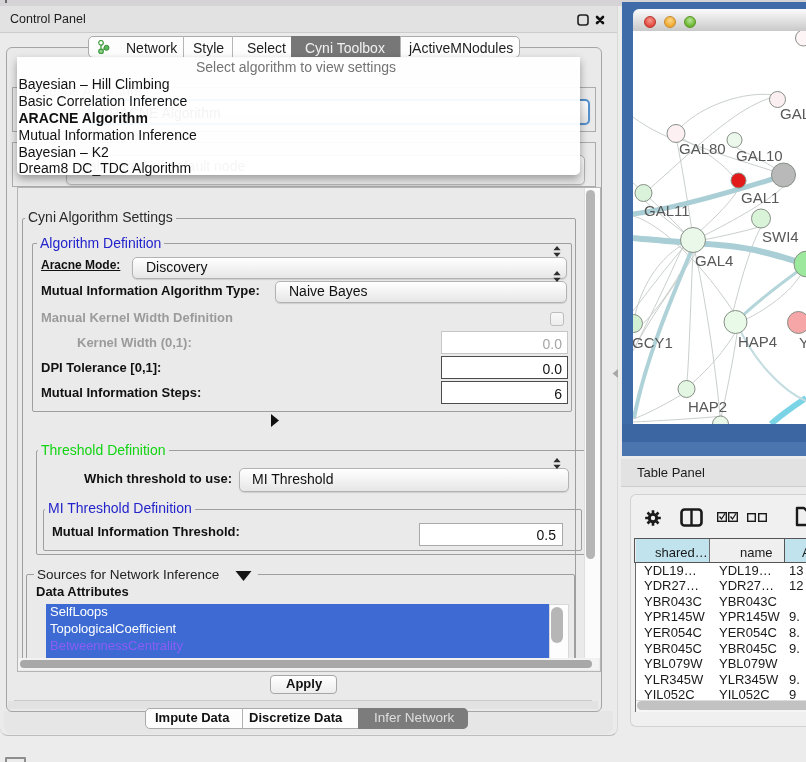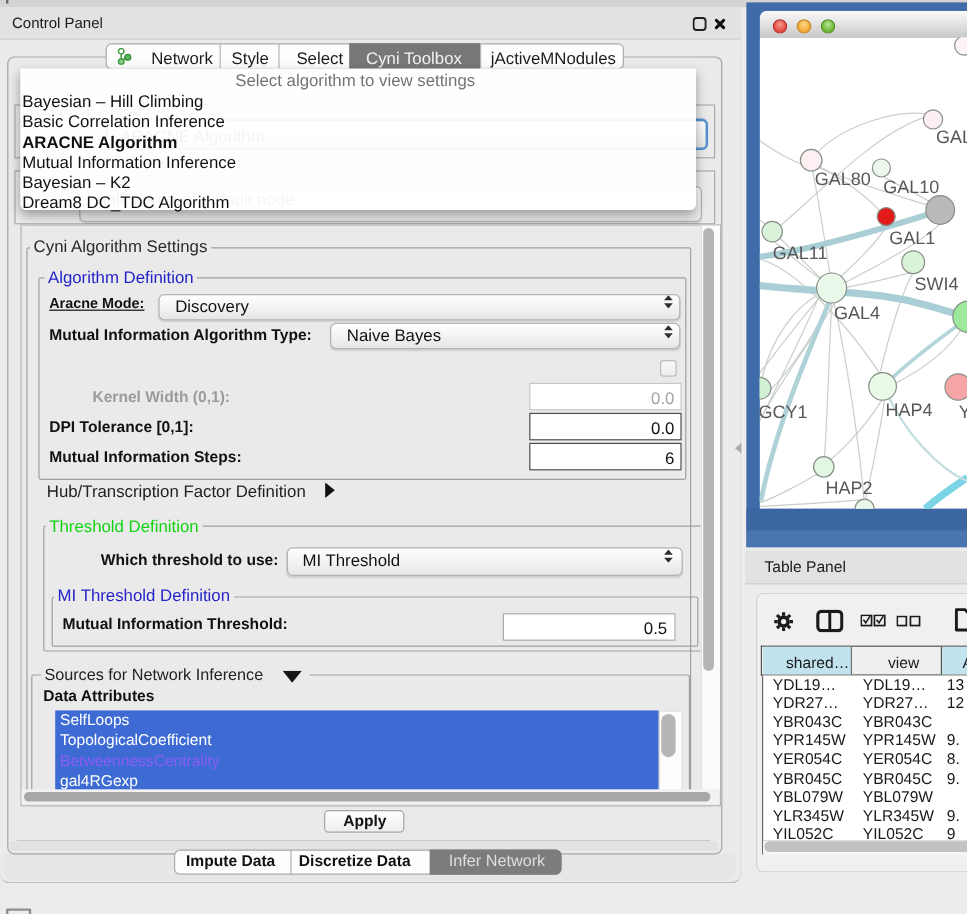--- a/index.html
+++ b/index.html
@@ -54,51 +54,51 @@
 <div class="combo" style="left:66px;top:155px;width:517px;height:28px;"></div>
 
 <div class="lbl" style="left:21px;top:84px;font-size:14px;color:#8a8a8a;">Inference Algorithm</div>
 <div class="lbl" style="left:100px;top:106px;font-size:14px;color:#333;">ARACNE Algorithm</div>
 <div class="lbl" style="left:72px;top:128px;font-size:14px;color:#8a8a8a;">Table Data</div>
 <div class="lbl" style="left:81px;top:159px;font-size:14px;color:#555;">galFiltered.sif default node</div>
 
 <div class="abs" style="left:17px;top:187px;width:582px;height:483px;border:1px solid #b5b5b5;background:#eaeaea;"></div>
 
 <div class="abs" style="left:18px;top:188px;width:566px;height:470px;overflow:hidden;">
- <div class="abs" style="left:0;top:4px;width:566px;height:380px;">
+ <div class="abs" style="left:0;top:16px;width:566px;height:380px;">
 
   <div class="group" style="left:4px;top:14px;width:552px;height:700px;"></div>
   <div class="gtitle" style="left:7px;top:6px;font-size:14px;color:#2a2a2a;">Cyni Algorithm Settings</div>
 
   <div class="group" style="left:14px;top:39px;width:538px;height:167px;"></div>
   <div class="gtitle" style="left:19px;top:32px;font-size:14px;color:#2323cc;">Algorithm Definition</div>
 
   <div class="lbl b" style="left:23px;top:55px;font-size:12px;color:#111;text-decoration:underline;">Aracne Mode:</div>
   <div class="combo" style="left:114px;top:53px;width:433px;height:20px;"></div>
   <div class="lbl" style="left:128px;top:56px;font-size:14px;color:#111;">Discovery</div>
 
   <div class="lbl b" style="left:23px;top:80px;font-size:13px;color:#111;">Mutual Information Algorithm Type:</div>
   <div class="combo" style="left:257px;top:77px;width:290px;height:20px;"></div>
   <div class="lbl" style="left:271px;top:80px;font-size:14px;color:#111;">Naive Bayes</div>
 
+  <div class="lbl b" style="left:23px;top:107px;font-size:13px;color:#9b9b9b;">Manual Kernel Width Definition</div>
   <div class="abs" style="left:532px;top:108px;width:12px;height:12px;border:1px solid #bdbdbd;border-radius:3px;background:linear-gradient(#f8f8f8,#ededed);"></div>
 
   <div class="lbl b" style="left:23px;top:132px;font-size:13px;color:#9b9b9b;margin-left:36px;">Kernel Width (0,1):</div>
   <div class="field" style="left:423px;top:127px;width:125px;height:21px;border:1px solid #c6c6c6;"></div>
   <div class="fieldtxt" style="left:444px;top:133px;width:100px;font-size:14px;color:#a5a5a5;">0.0</div>
 
   <div class="lbl b" style="left:23px;top:157px;font-size:13px;color:#111;">DPI Tolerance [0,1]:</div>
   <div class="field" style="left:423px;top:152px;width:125px;height:21px;border:1.5px solid #4c4c4c;"></div>
   <div class="fieldtxt" style="left:444px;top:158px;width:100px;font-size:14px;color:#111;">0.0</div>
 
   <div class="lbl b" style="left:23px;top:182px;font-size:13px;color:#111;">Mutual Information Steps:</div>
   <div class="field" style="left:423px;top:177px;width:125px;height:21px;border:1.5px solid #4c4c4c;"></div>
   <div class="fieldtxt" style="left:444px;top:183px;width:100px;font-size:14px;color:#111;">6</div>
 
-  <div class="lbl" style="left:21px;top:210px;font-size:14px;color:#222;">Hub/Transcription Factor Definition</div>
   <svg class="abs" style="left:252px;top:210px;" width="10" height="13" viewBox="0 0 10 13">
         <path d="M1 0 L9 6.5 L1 13 Z" fill="#111"></path>
       </svg>
 
   <div class="group" style="left:18px;top:246px;width:549px;height:103px;"></div>
   <div class="gtitle" style="left:20px;top:239px;font-size:14px;color:#13d413;">Threshold Definition</div>
   <div class="lbl b" style="left:66px;top:268px;font-size:13px;color:#111;">Which threshold to use:</div>
   <div class="combo" style="left:221px;top:264px;width:328px;height:22px;"></div>
   <div class="lbl" style="left:234px;top:268px;font-size:14px;color:#111;">MI Threshold</div>
 
@@ -283,21 +283,21 @@
 <svg class="abs" style="left:795px;top:506px;" width="16" height="21" viewBox="0 0 16 21">
  <path d="M2 2 H9 L14 7 V19 H2 Z" fill="none" stroke="#1a1a1a" stroke-width="2.4" stroke-linejoin="round"></path>
 </svg>
 
 <div class="abs" style="left:634px;top:537.5px;width:172px;height:25.5px;background:#efefef;border:1.5px solid #555;border-right:none;box-sizing:border-box;"></div>
 <div class="abs" style="left:635.5px;top:539px;width:73.5px;height:23px;background:#c1e3ee;"></div>
 <div class="abs" style="left:785px;top:539px;width:21px;height:23px;background:#c1e3ee;"></div>
 <div class="abs" style="left:709px;top:539px;width:1px;height:23px;background:#707070;"></div>
 <div class="abs" style="left:783.5px;top:539px;width:1.5px;height:23px;background:#555;"></div>
 <div class="lbl" style="left:655px;top:546px;font-size:13px;color:#1a1a1a;">shared…</div>
-<div class="lbl" style="left:740px;top:546px;font-size:13px;color:#1a1a1a;">view</div>
+<div class="lbl" style="left:740px;top:546px;font-size:13px;color:#1a1a1a;">name</div>
 <div class="lbl" style="left:802px;top:546px;font-size:13px;color:#1a1a1a;">A</div>
 
 <div class="abs" style="left:634.5px;top:562.5px;width:171.5px;height:149.5px;background:#fff;border-left:1px solid #6a6a6a;overflow:hidden;">
  <div style="position:absolute;left:0;top:0;font-size:13px;color:#1a1a1a;line-height:15.6px;padding-top:1px;">
   <div style="position:absolute;left:8.5px;top:0;width:160px;">YDL19…</div>
       <div style="position:absolute;left:83.5px;top:0;">YDL19…</div>
       <div style="position:absolute;left:153.5px;top:0;">13</div>
   <div style="position:absolute;left:8.5px;top:15.6px;">YDR27…</div>
       <div style="position:absolute;left:83.5px;top:15.6px;">YDR27…</div>
       <div style="position:absolute;left:153.5px;top:15.6px;">12</div>

